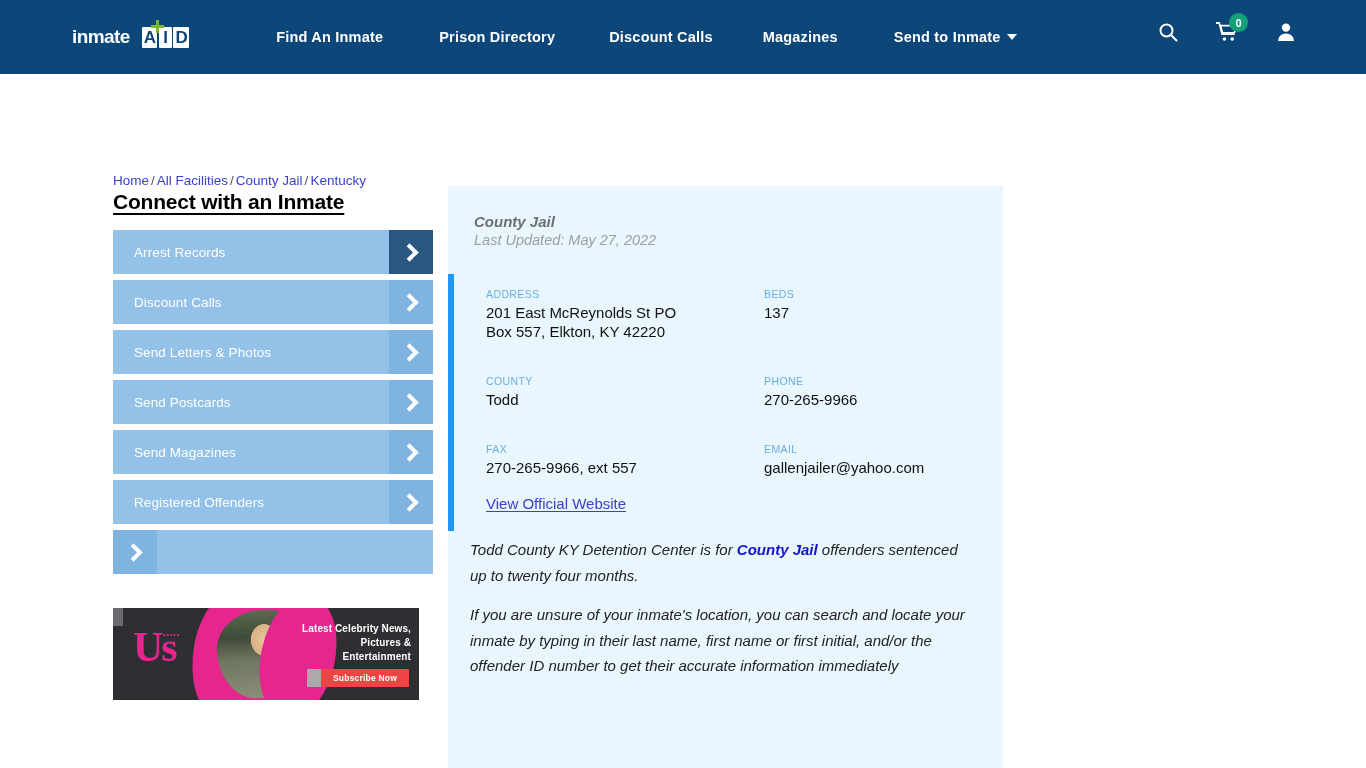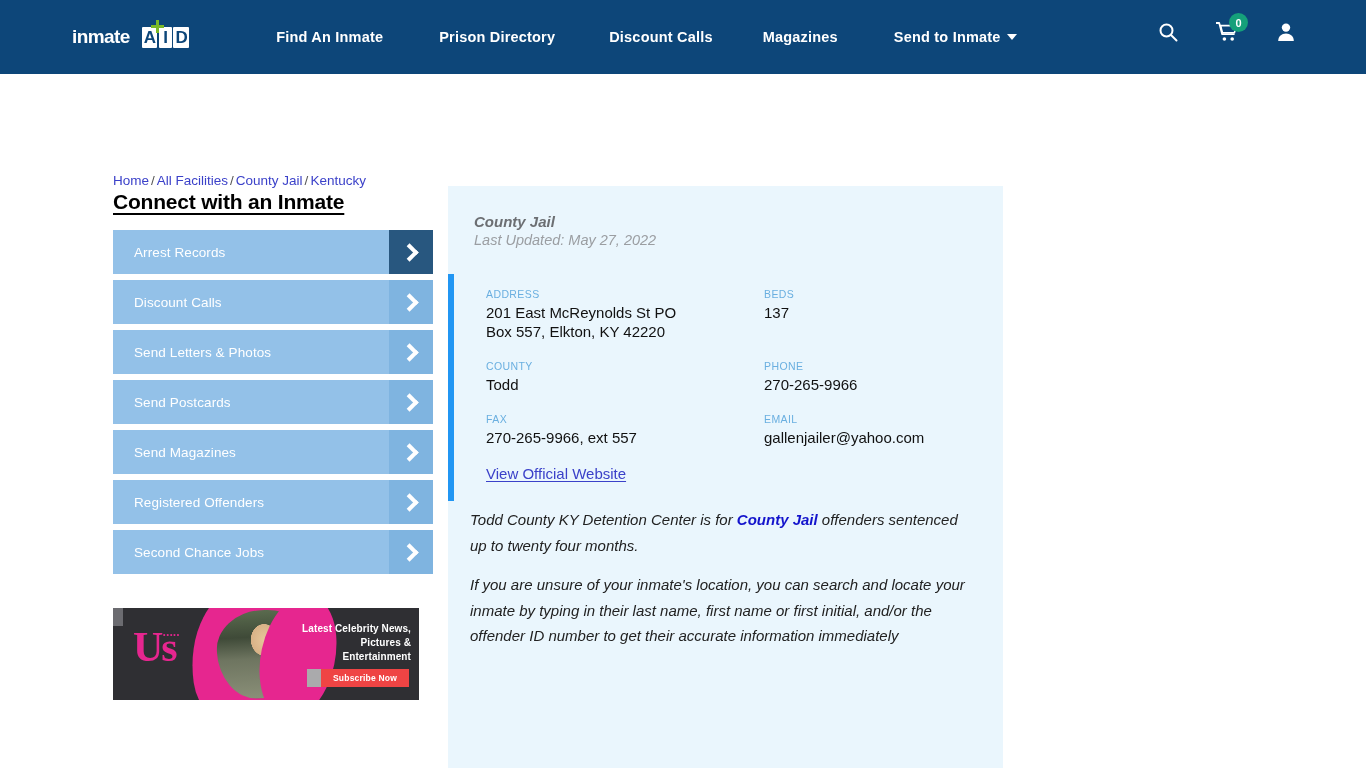--- a/index.html
+++ b/index.html
@@ -178,21 +178,21 @@
   .facility-updated {
     font-size: 14.5px; font-style: italic; color: #9b9ea2; margin-top: 2px;
   }
 
   .info-block {
     margin: 16px 0 0 0; padding: 14px 0 18px 32px;
     border-left: 6px solid #2196f3; margin-left: 0;
     position: relative;
   }
   .info-grid {
-    display: grid; grid-template-columns: 278px 1fr; row-gap: 1px;
+    display: grid; grid-template-columns: 278px 1fr; row-gap: 16px;
   }
   .info-cell { padding-bottom: 18px; }
   .info-label {
     font-size: 10.5px; color: #6aafe0; letter-spacing: 0.4px;
     text-transform: uppercase; margin-bottom: 3px;
   }
   .info-value { font-size: 15px; color: #111111; line-height: 19px; }
   .official-link {
     display: inline-block; font-size: 15px; color: #3b41c9;
     text-decoration: underline; text-underline-offset: 2px; cursor: pointer;
@@ -301,21 +301,20 @@
           <i class="chev"></i>
         </div>
     </div>
     <div class="side-btn">
       <div class="side-btn-label">Registered Offenders</div>
       <div class="side-btn-arrow">
           <i class="chev"></i>
         </div>
     </div>
     <div class="side-btn">
-      <div class="side-btn-label">Second Chance Jobs</div>
       <div class="side-btn-arrow">
           <i class="chev"></i>
         </div>
     </div>
 
     <div class="ad-banner">
       <div class="ad-left-strip"></div>
       <div class="ad-swoosh1"></div>
       <div class="ad-photo"></div>
       <div class="ad-swoosh2"></div>

